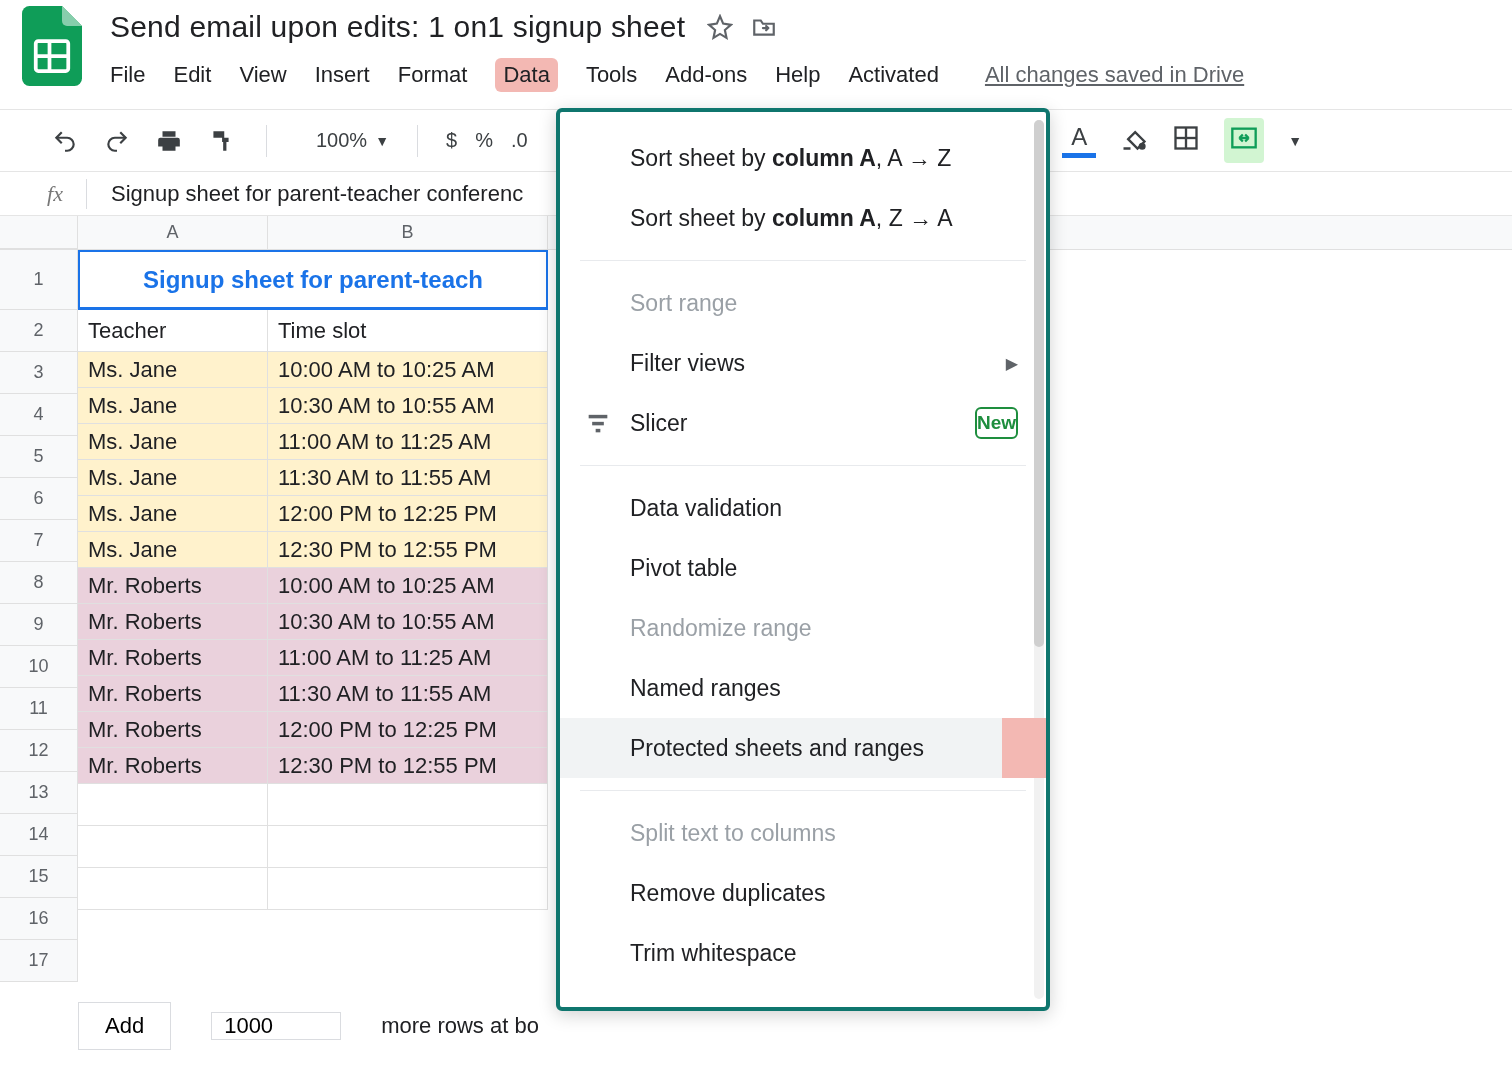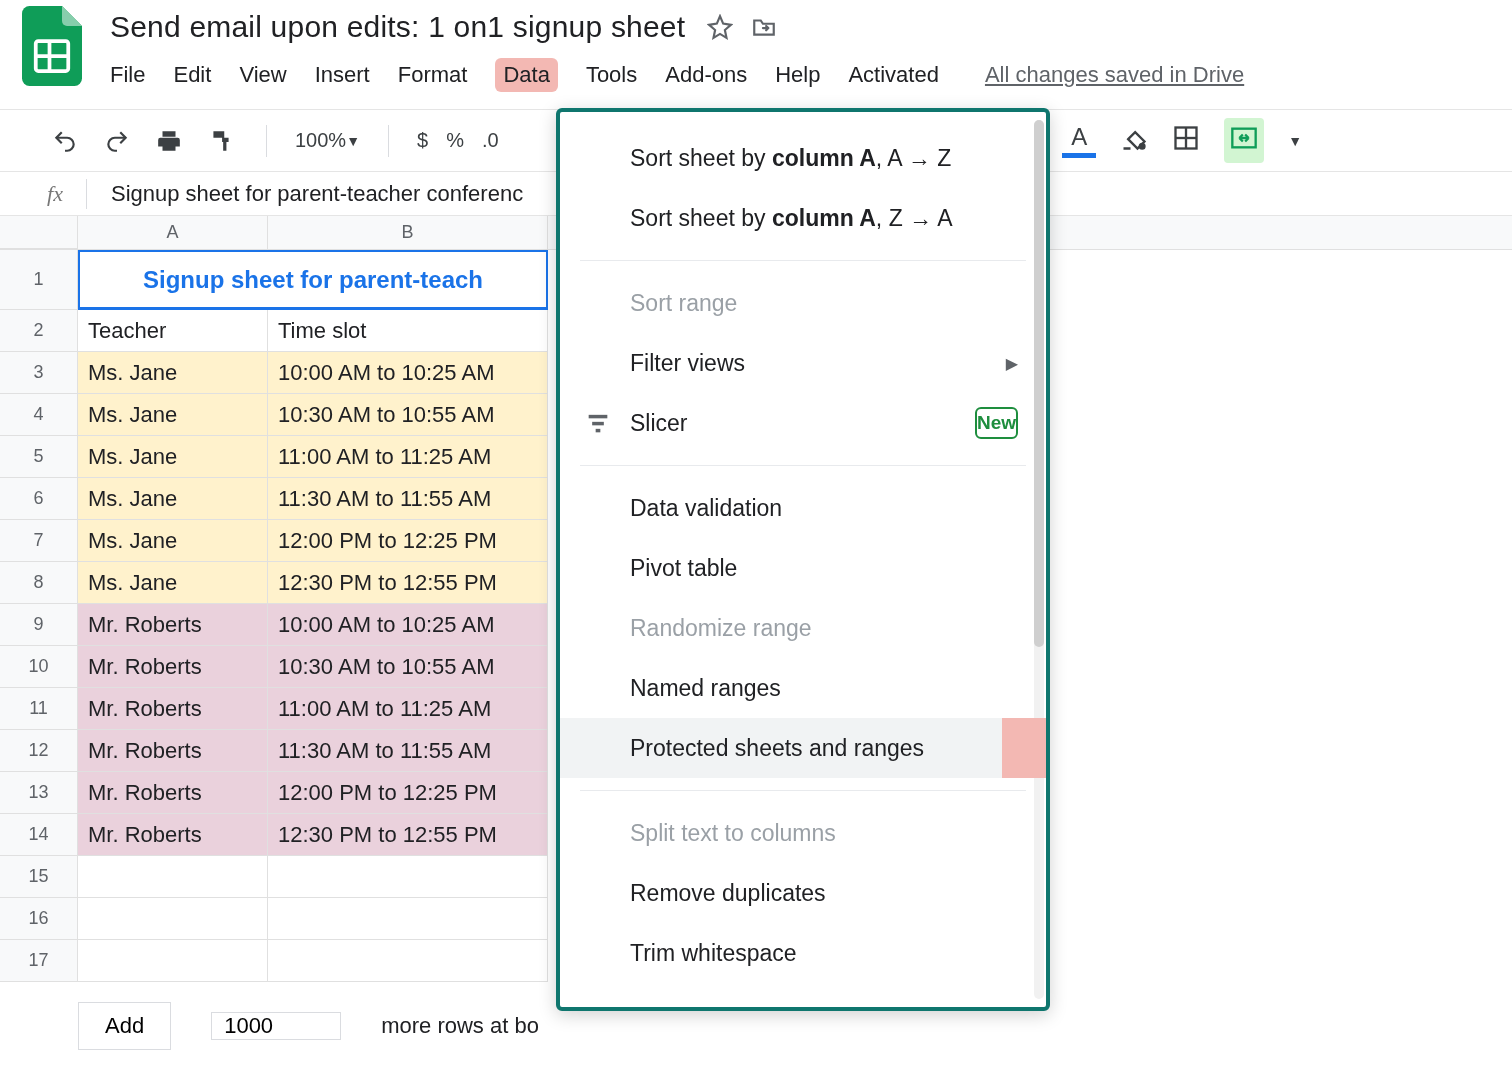--- a/index.html
+++ b/index.html
@@ -70,21 +70,21 @@
       align-items:center;
       padding-left: 48px;
       gap: 18px;
       font-size: 20px;
       color:#3c4043;
       position:relative;
     }
     .tool-divider { width:1px; height:32px; background:#dadce0; margin:0 10px; }
     .tool-btn { display:flex; align-items:center; justify-content:center; width:34px; height:34px; }
     .tool-btn svg { width:26px; height:26px; }
-    .zoom { display:flex; align-items:center; gap:0; }
+    .zoom { display:flex; align-items:center; gap:8px;margin-left:21px; }
     .zoom-caret { font-size:14px; }
 
     .toolbar-right {
       position:absolute;
       right:210px;
       display:flex;
       align-items:center;
       gap:24px;
     }
     .bold-btn {
@@ -157,21 +157,21 @@
       border: 2px solid #1a73e8;
       border-bottom-width:3px;
       display:flex;align-items:center;justify-content:center;
       color:#1a73e8;
       font-weight:700;
       font-size:24px;
       overflow:hidden;
       white-space:nowrap;
     }
     .header-row { display:flex; height:42px; }
-    .data-row { display:flex; height:42px; }
+    .data-row { display:flex; height:36px; }
     .cell {
       border-right:1px solid #e0e0e0;
       border-bottom:1px solid #e0e0e0;
       display:flex; align-items:center;
       padding:0 10px;
       font-size:22px;
       overflow:hidden; white-space:nowrap;
     }
     .cell.colA { width:190px; }
     .cell.colB { width:280px; }

